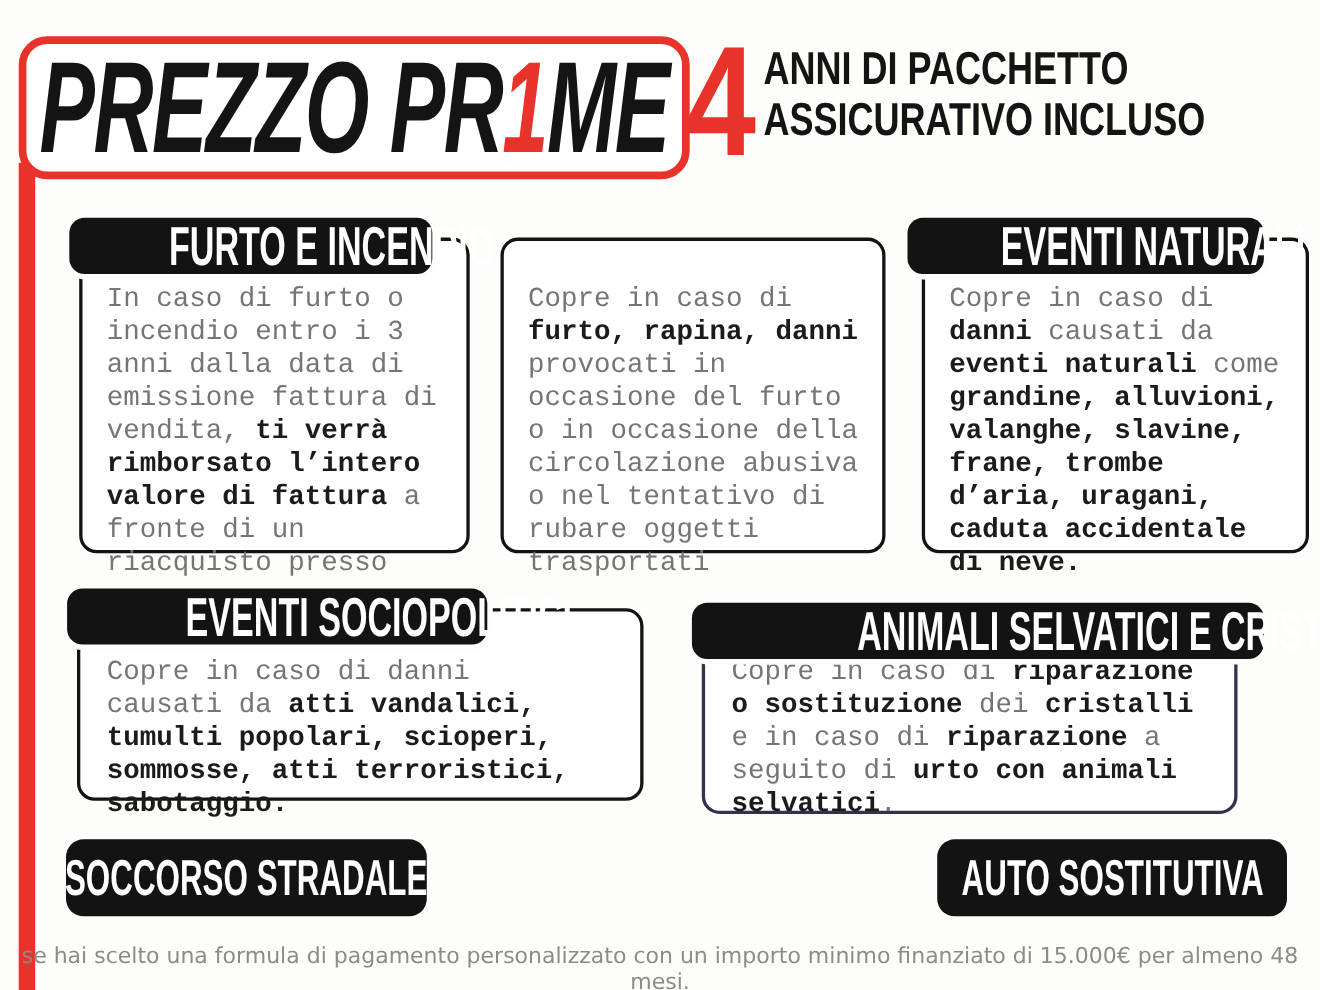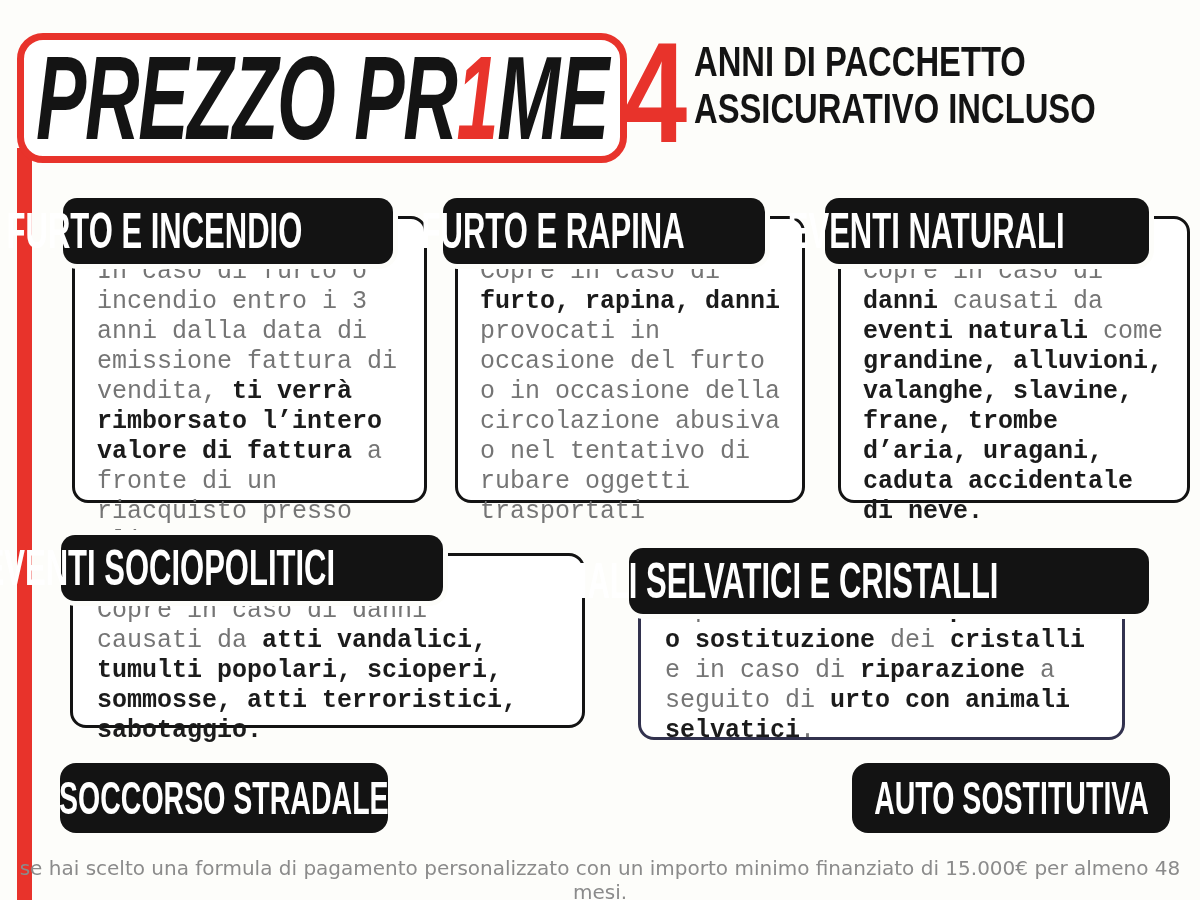--- a/index.html
+++ b/index.html
@@ -45,23 +45,23 @@
   .card{
     position:absolute;background:#fff;border:3px solid var(--badge);
     border-radius:16px;box-sizing:border-box;
   }
   .card1{left:72px;top:216px;width:355px;height:287px;}
   .card2{left:455px;top:216px;width:350px;height:287px;}
   .card3{left:838px;top:216px;width:352px;height:287px;}
   .card4{left:70px;top:553px;width:515px;height:175px;}
   .card5{left:638px;top:553px;width:487px;height:187px;border-color:var(--navy);}
   .card-badge{
-    position:absolute;top:-21px;height:66px;background:var(--badge);
+    position:absolute;top:-21px;height:51px;background:var(--badge);
     border-radius:14px;box-shadow:0 0 0 5px var(--paper);
-    display:flex;align-items:center;justify-content:flex-end;z-index:3;
+    display:flex;align-items:center;justify-content:flex-start;z-index:3;
   }
   .card1 .card-badge{left:-12px;width:330px;}
   .card2 .card-badge{left:-15px;width:322px;}
   .card3 .card-badge{left:-16px;width:324px;}
   .card4 .card-badge{left:-12px;width:382px;}
   .card5 .card-badge{left:-12px;width:520px;margin-top:13px;}
   .condensed{
     font-family:"Liberation Sans",sans-serif;font-weight:800;white-space:nowrap;
     transform:scaleX(.62);line-height:1;flex:none;
   }
@@ -114,23 +114,20 @@
   </header>
 
   <section class="card card1">
     <div class="card-badge">
       <span class="condensed">FURTO E INCENDIO</span>
     </div>
     <p class="card-body"><span>In caso di furto o incendio entro i 3 anni dalla data di emissione fattura di vendita, </span><b>ti verrà rimborsato l’intero valore di fattura</b><span> a fronte di un riacquisto presso Elitcar</span></p>
   </section>
 
   <section class="card card2">
-    <div class="card-badge">
-      <span class="condensed">FURTO E RAPINA</span>
-    </div>
     <p class="card-body"><span>Copre in caso di </span><b>furto, rapina, danni</b><span> provocati in occasione del furto o in occasione della circolazione abusiva o nel tentativo di rubare oggetti trasportati</span></p>
   </section>
 
   <section class="card card3">
     <div class="card-badge">
       <span class="condensed">EVENTI NATURALI</span>
     </div>
     <p class="card-body"><span>Copre in caso di </span><b>danni</b><span> causati da </span><b>eventi naturali</b><span> come </span><b>grandine, alluvioni, valanghe, slavine, frane, trombe d’aria, uragani, caduta accidentale di neve.</b></p>
   </section>
 

